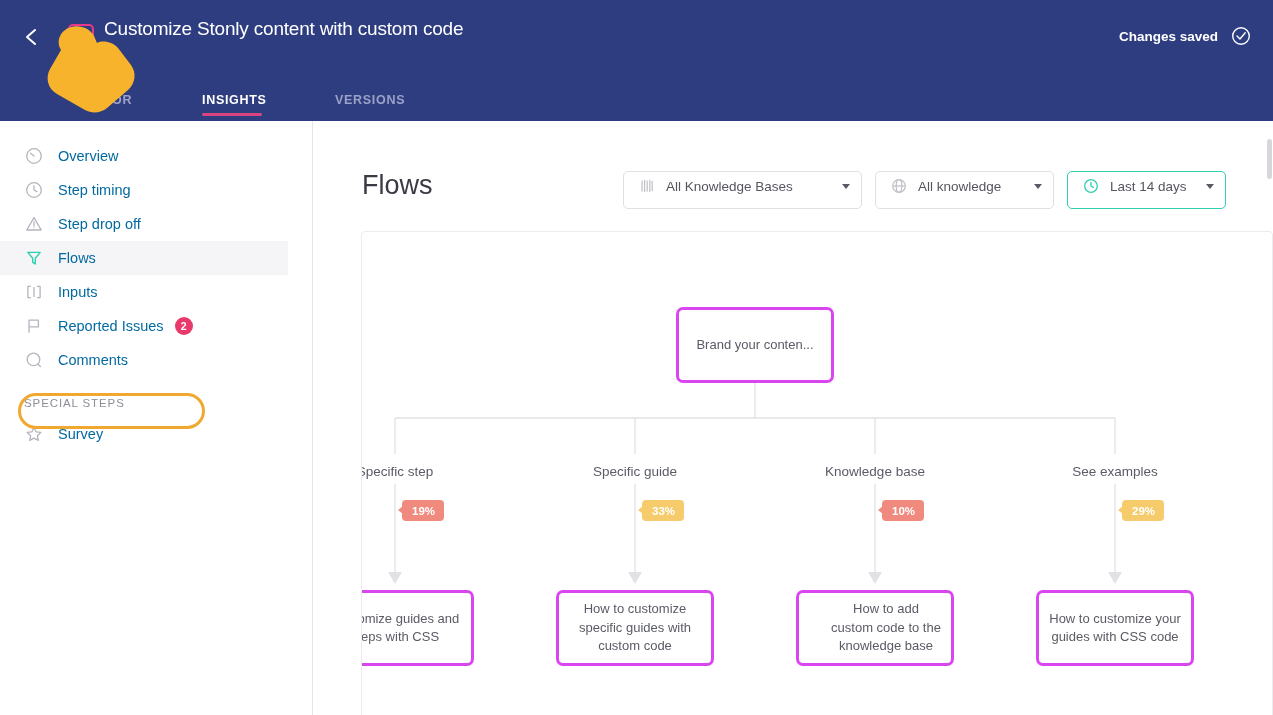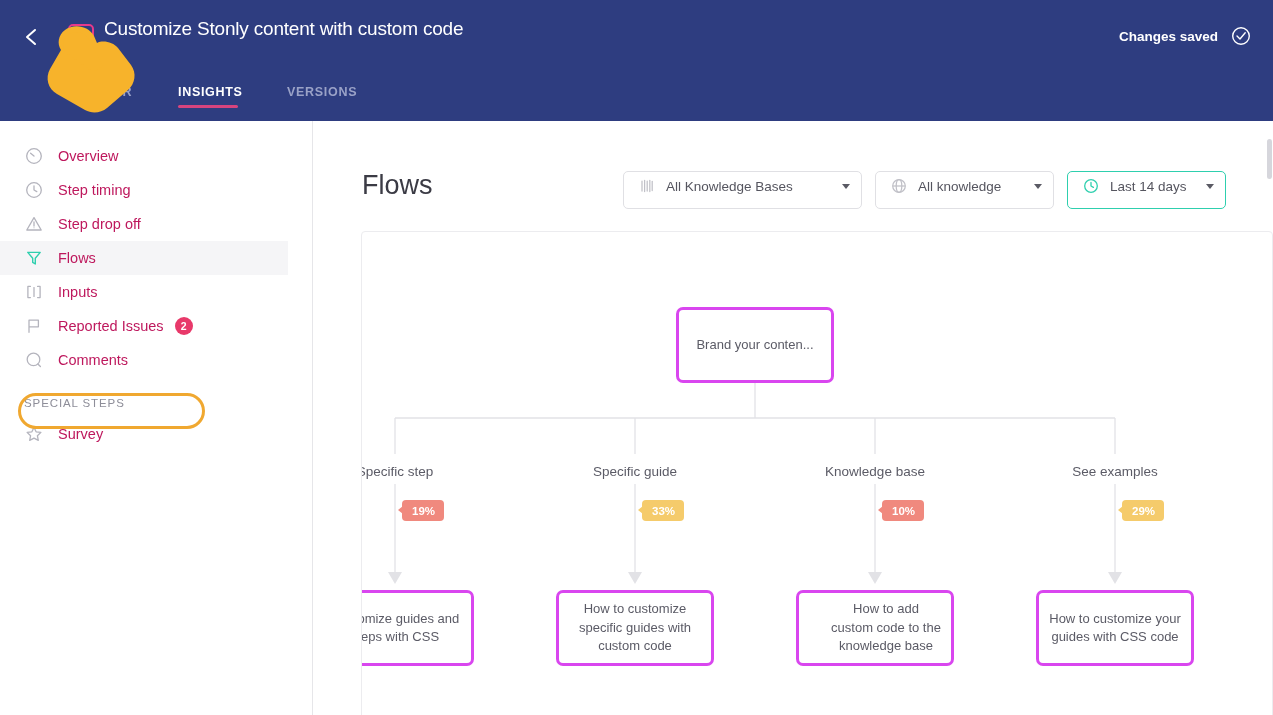--- a/index.html
+++ b/index.html
@@ -88,21 +88,22 @@
   }
   .check-circle-icon { width: 20px; height: 20px; color: #ffffff; }
   .check-circle-icon svg { display: block; }
 
   
   .tabs {
     position: absolute;
     left: 0; top: 70px;
     height: 51px;
     display: flex;
-    align-items: center;
+    align-items: flex-end;
+    gap: 24px;
   }
   .tab {
     position: relative;
     padding: 6px 0 14px 0;
     margin-right: 0;
     font-size: 12.5px;
     font-weight: bold;
     letter-spacing: 0.7px;
     color: #9aa2c7;
     cursor: pointer;
@@ -145,21 +146,21 @@
     margin-right: 15px;
     color: #b4b4bd;
     flex: 0 0 19px;
     display: flex;
     align-items: center;
     justify-content: center;
   }
   .nav-icon svg { display: block; }
   .nav-label {
     font-size: 14.5px;
-    color: #be185d;
+    color: #0369a1;
     white-space: nowrap;
   }
 
   .nav-item.selected {
     background: #f5f5f7;
     border-radius: 0;
     margin-right: 24px;
   }
   .nav-item.selected .nav-icon { color: #2ecfae; }
 

